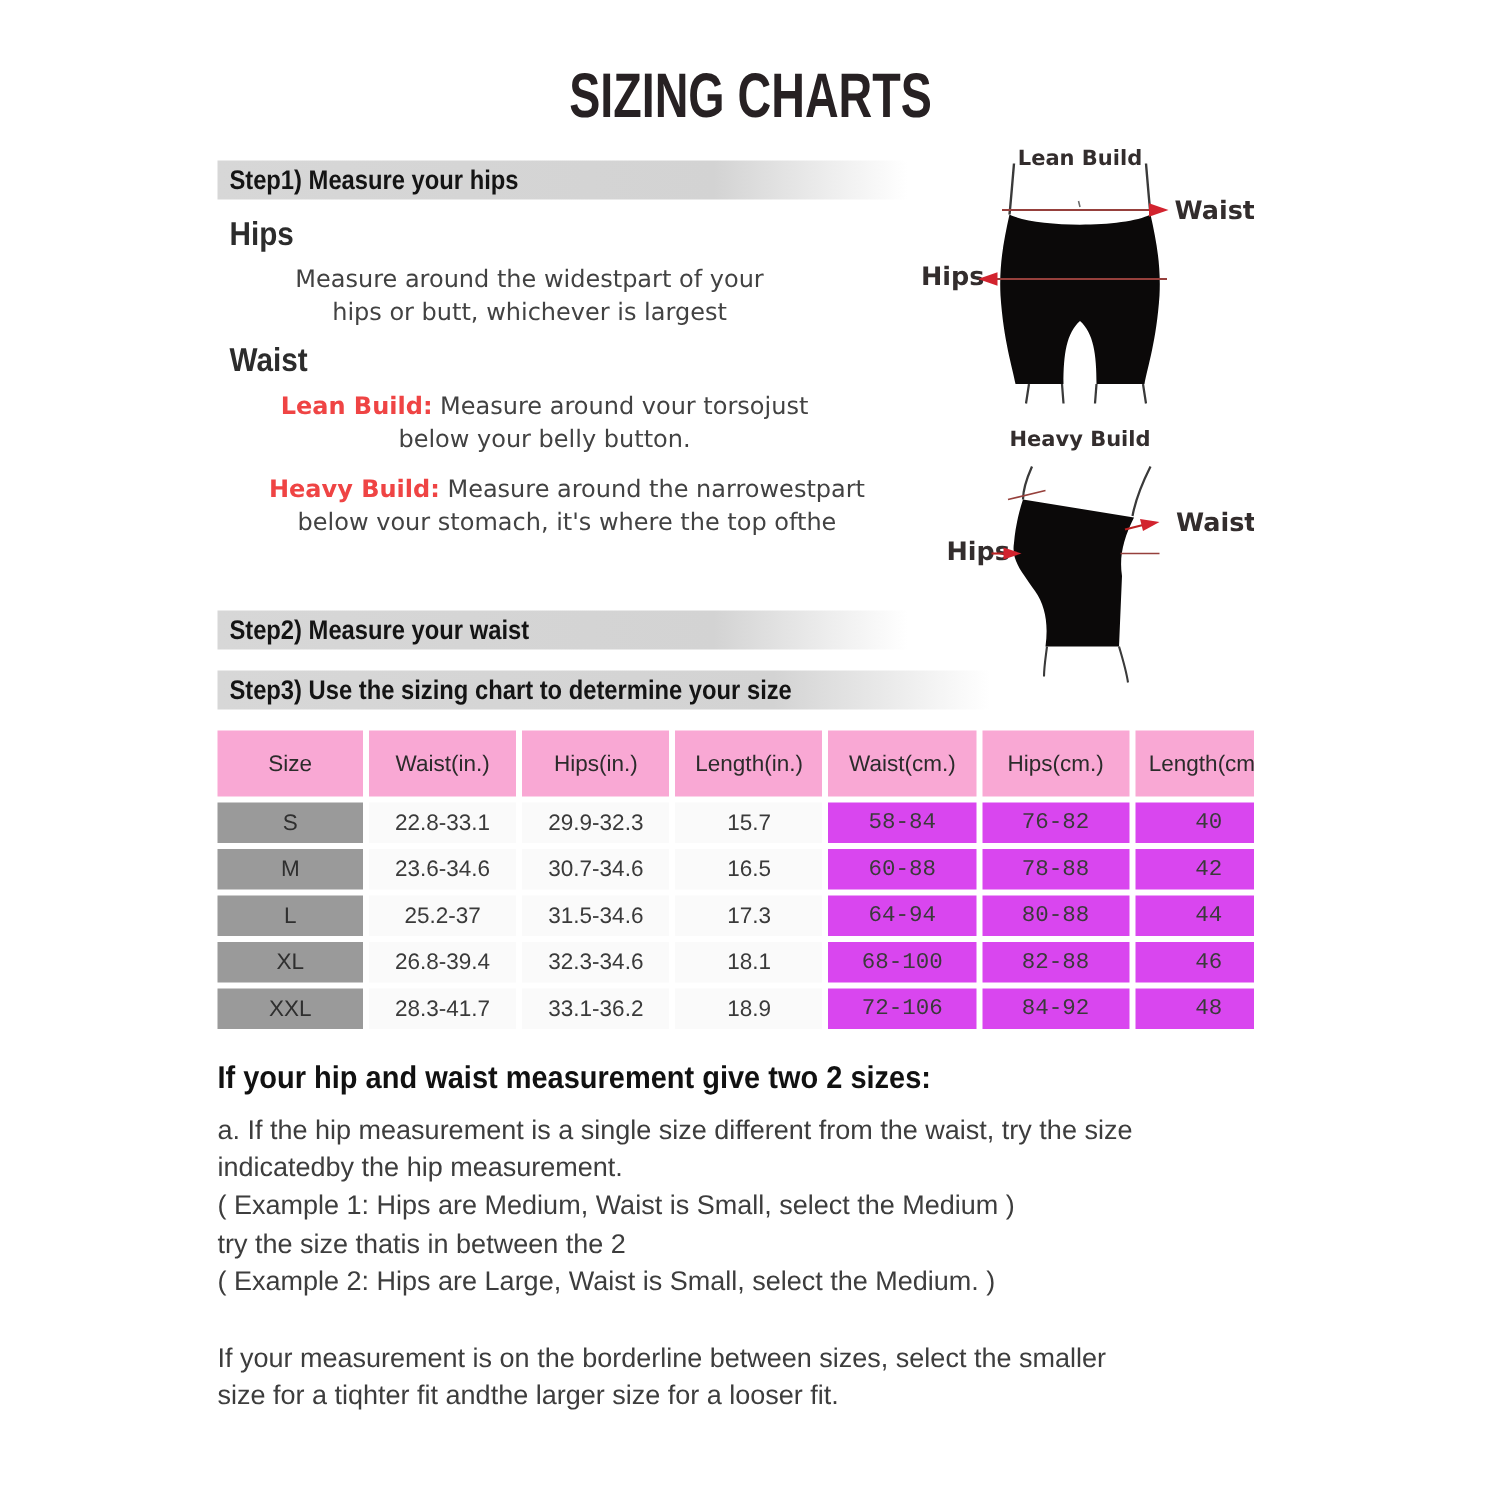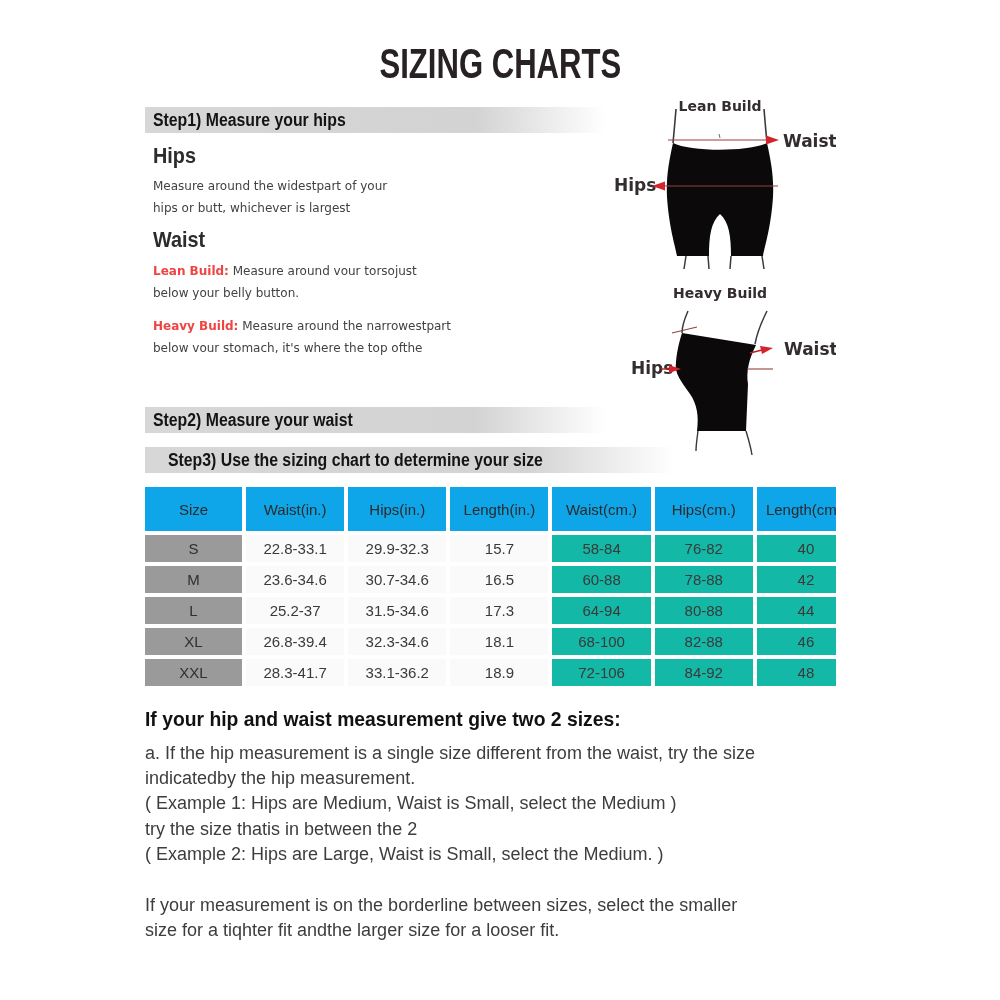--- a/index.html
+++ b/index.html
@@ -13,29 +13,29 @@
          letter-spacing:0px;white-space:nowrap;}
 
   
   .step-bar{position:absolute;left:145px;height:26px;
             background:linear-gradient(90deg,#d7d7d7 0%,#d3d3d3 72%,rgba(255,255,255,0) 100%);
             display:flex;align-items:center;text-align:center;}
   .step-bar .step-text{display:inline-block;font-weight:bold;font-size:18px;color:#141414;
             padding-left:9px;transform:scaleX(0.88);transform-origin:left center;white-space:nowrap;}
   .bar1{top:107px;width:460px;}
   .bar2{top:407px;width:460px;}
-  .bar3{top:447px;width:515px;padding-left:15px;}
+  .bar3{top:447px;width:515px;}
 
   
   .sec-heading{position:absolute;left:153px;font-weight:bold;color:#2c2c2c;
                font-size:22px;transform:scaleX(0.9);transform-origin:left center;white-space:nowrap;}
   .h-hips{top:143px;}
   .h-waist{top:227px;}
   .para{position:absolute;left:153px;font-family:"DejaVu Sans",sans-serif;
-        font-size:12px;line-height:22px;color:#424242;}
+        font-size:16px;line-height:22px;color:#424242;text-align:center;}
   .p-hips{top:175px;width:400px;}
   .p-lean{top:260px;width:420px;}
   .p-heavy{top:315px;width:450px;}
   .lead{font-weight:bold;color:#ef4444;}
 
   
   .diag-title{position:absolute;left:600px;width:240px;text-align:center;
               font-family:"DejaVu Sans",sans-serif;font-weight:bold;font-size:14px;color:#332d2d;}
   .dt-lean{top:98px;}
   .dt-heavy{top:285px;}
@@ -47,25 +47,25 @@
   .lbl-heavy-hips{left:631px;top:358px;}
   .diag-svg{position:absolute;}
   .svg-lean{left:600px;top:95px;}
   .svg-heavy{left:600px;top:283px;}
 
   
   .size-table{position:absolute;left:145px;top:487px;width:710px;
               display:grid;grid-template-columns:97px repeat(6,1fr);gap:4px;background:#ffffff;
               font-size:15px;}
   .trow{display:contents;}
-  .th{background:#0ea5e9;color:#2b2b2b;height:44px;display:flex;align-items:center;justify-content:center;}
+  .th{background:#f9a8d4;color:#2b2b2b;height:44px;display:flex;align-items:center;justify-content:center;}
   .td{height:27px;display:flex;align-items:center;justify-content:center;color:#3a3a3a;}
   .td.size-col{background:#9a9a9a;color:#2f2f2f;}
   .td.in-col{background:#fafafa;}
-  .td.cm-col{background:#14b8a6;}
+  .td.cm-col{background:#d946ef;font-family:Liberation Mono, monospace;}
 
   
   .notes-heading{position:absolute;left:145px;top:707px;font-weight:bold;font-size:21px;color:#111;
                  transform:scaleX(0.92);transform-origin:left center;white-space:nowrap;}
   .note{position:absolute;left:145px;font-size:18px;line-height:25px;color:#3d3d3d;}
   .note-a{top:741px;}
   .note-b{top:817px;}
   .note-final{top:893px;}
 </style>
 </head>

